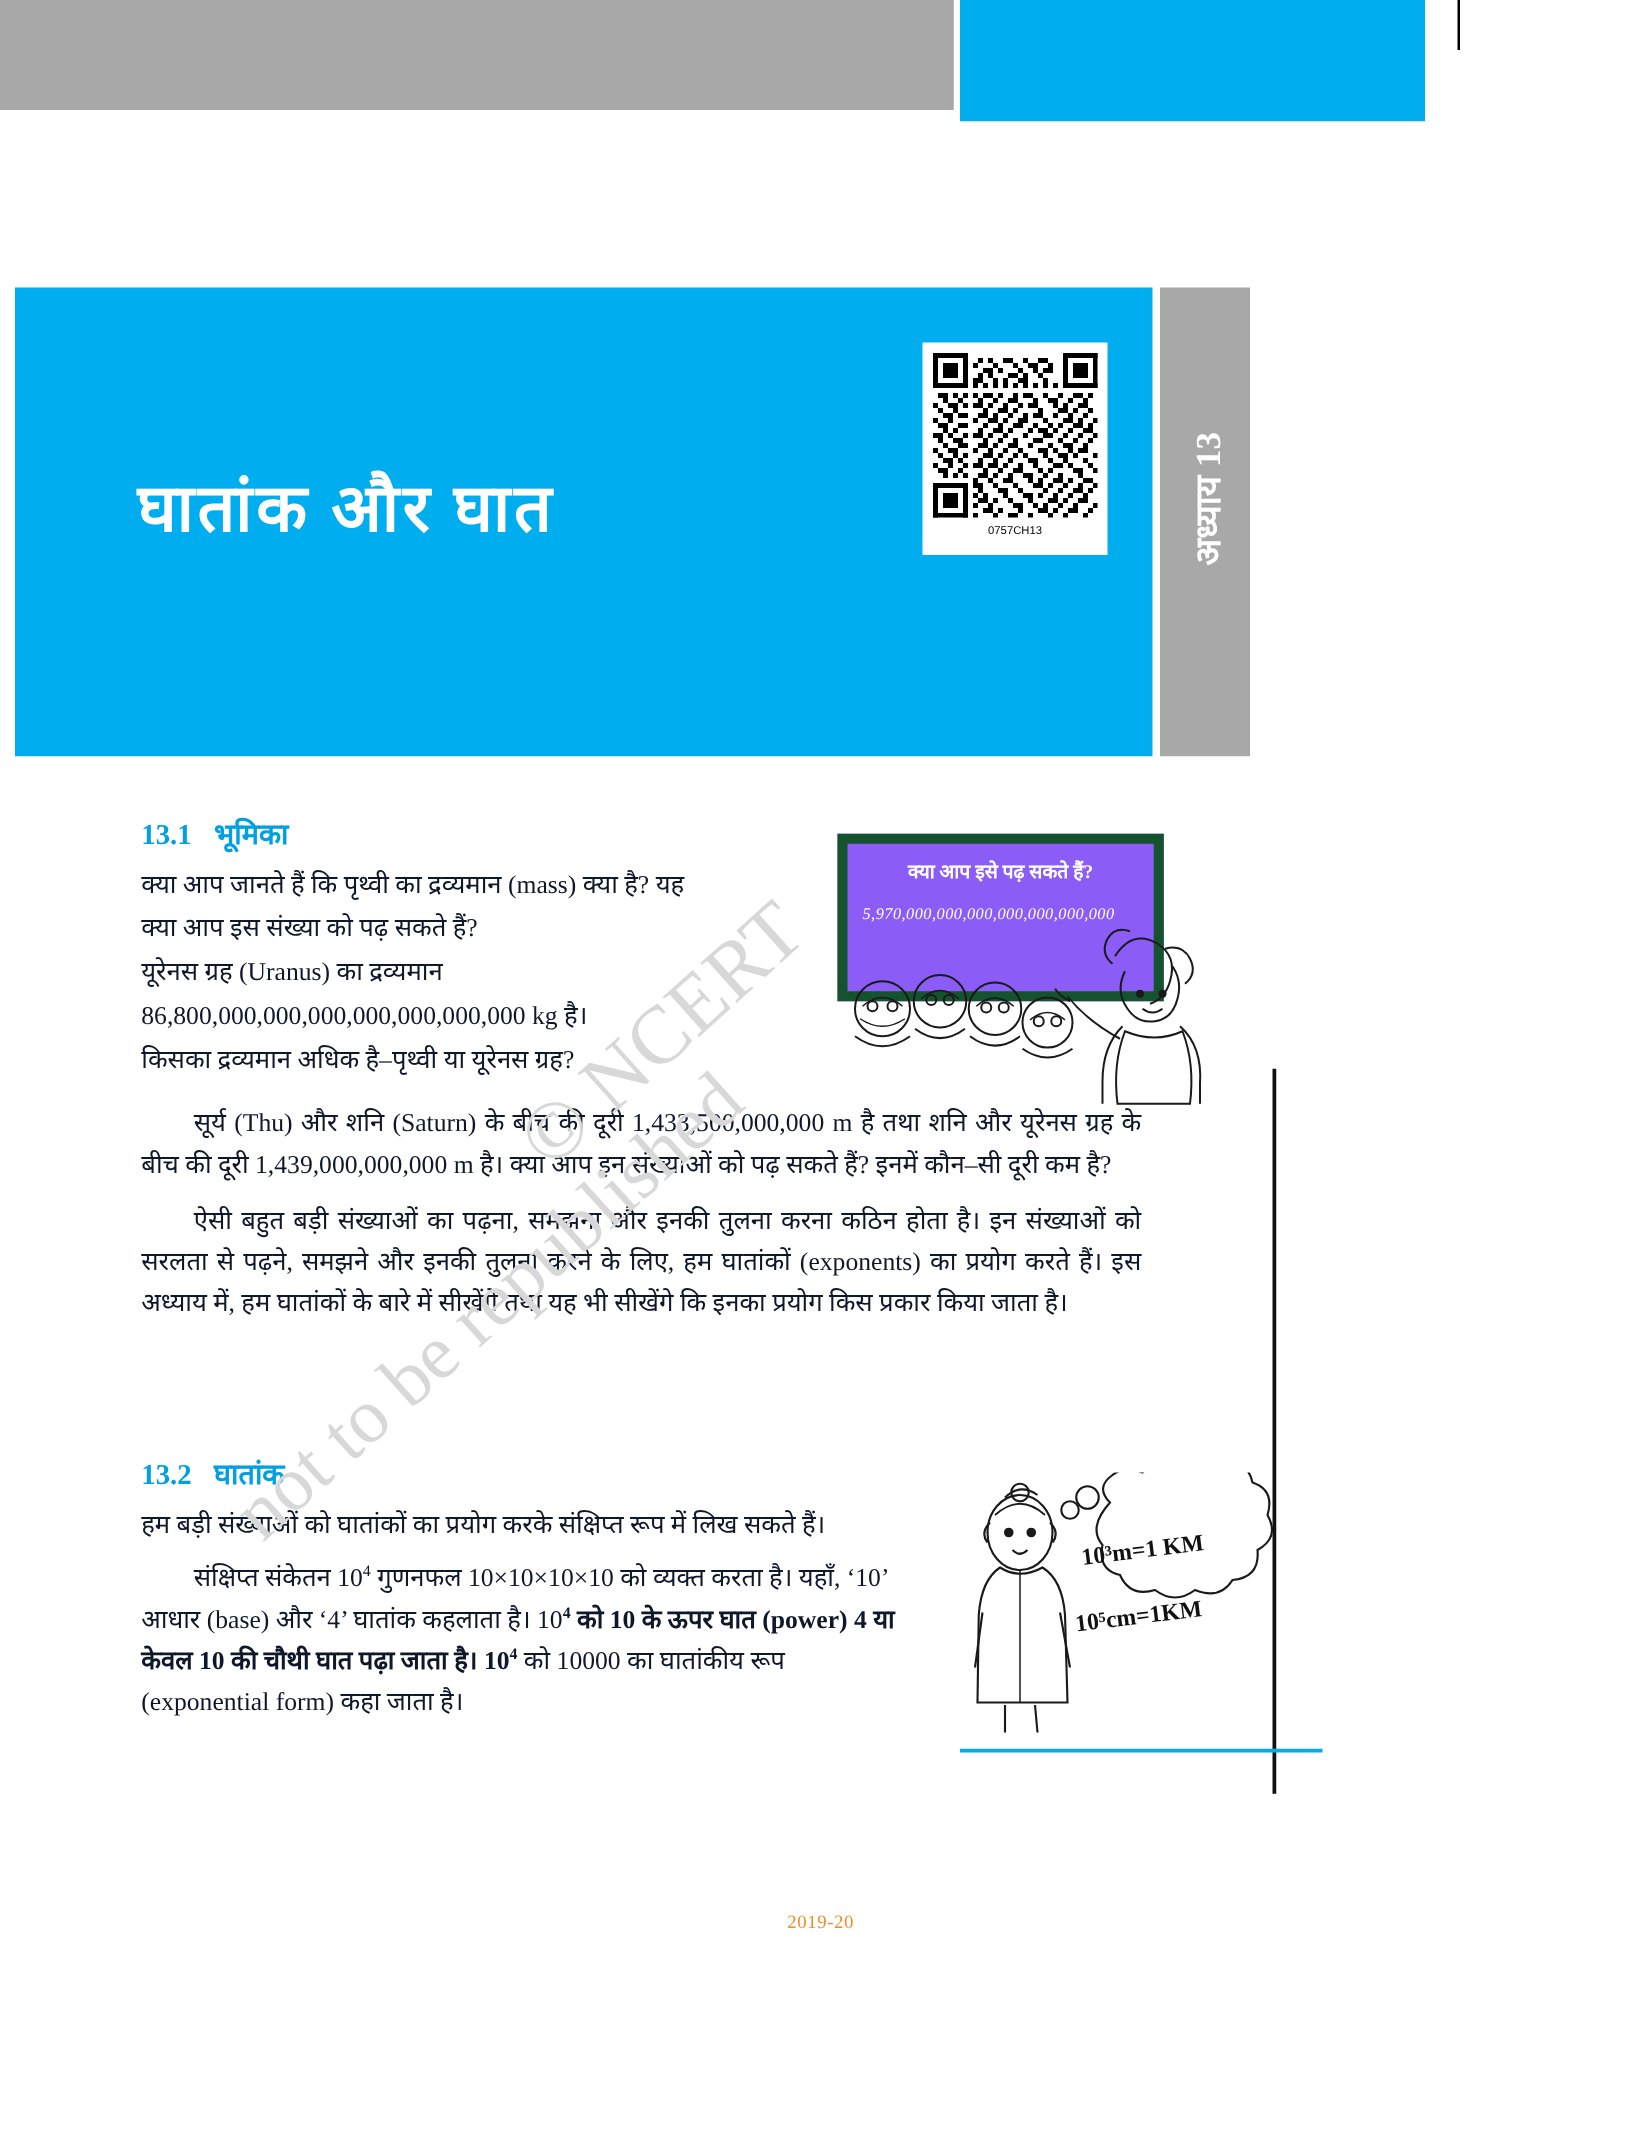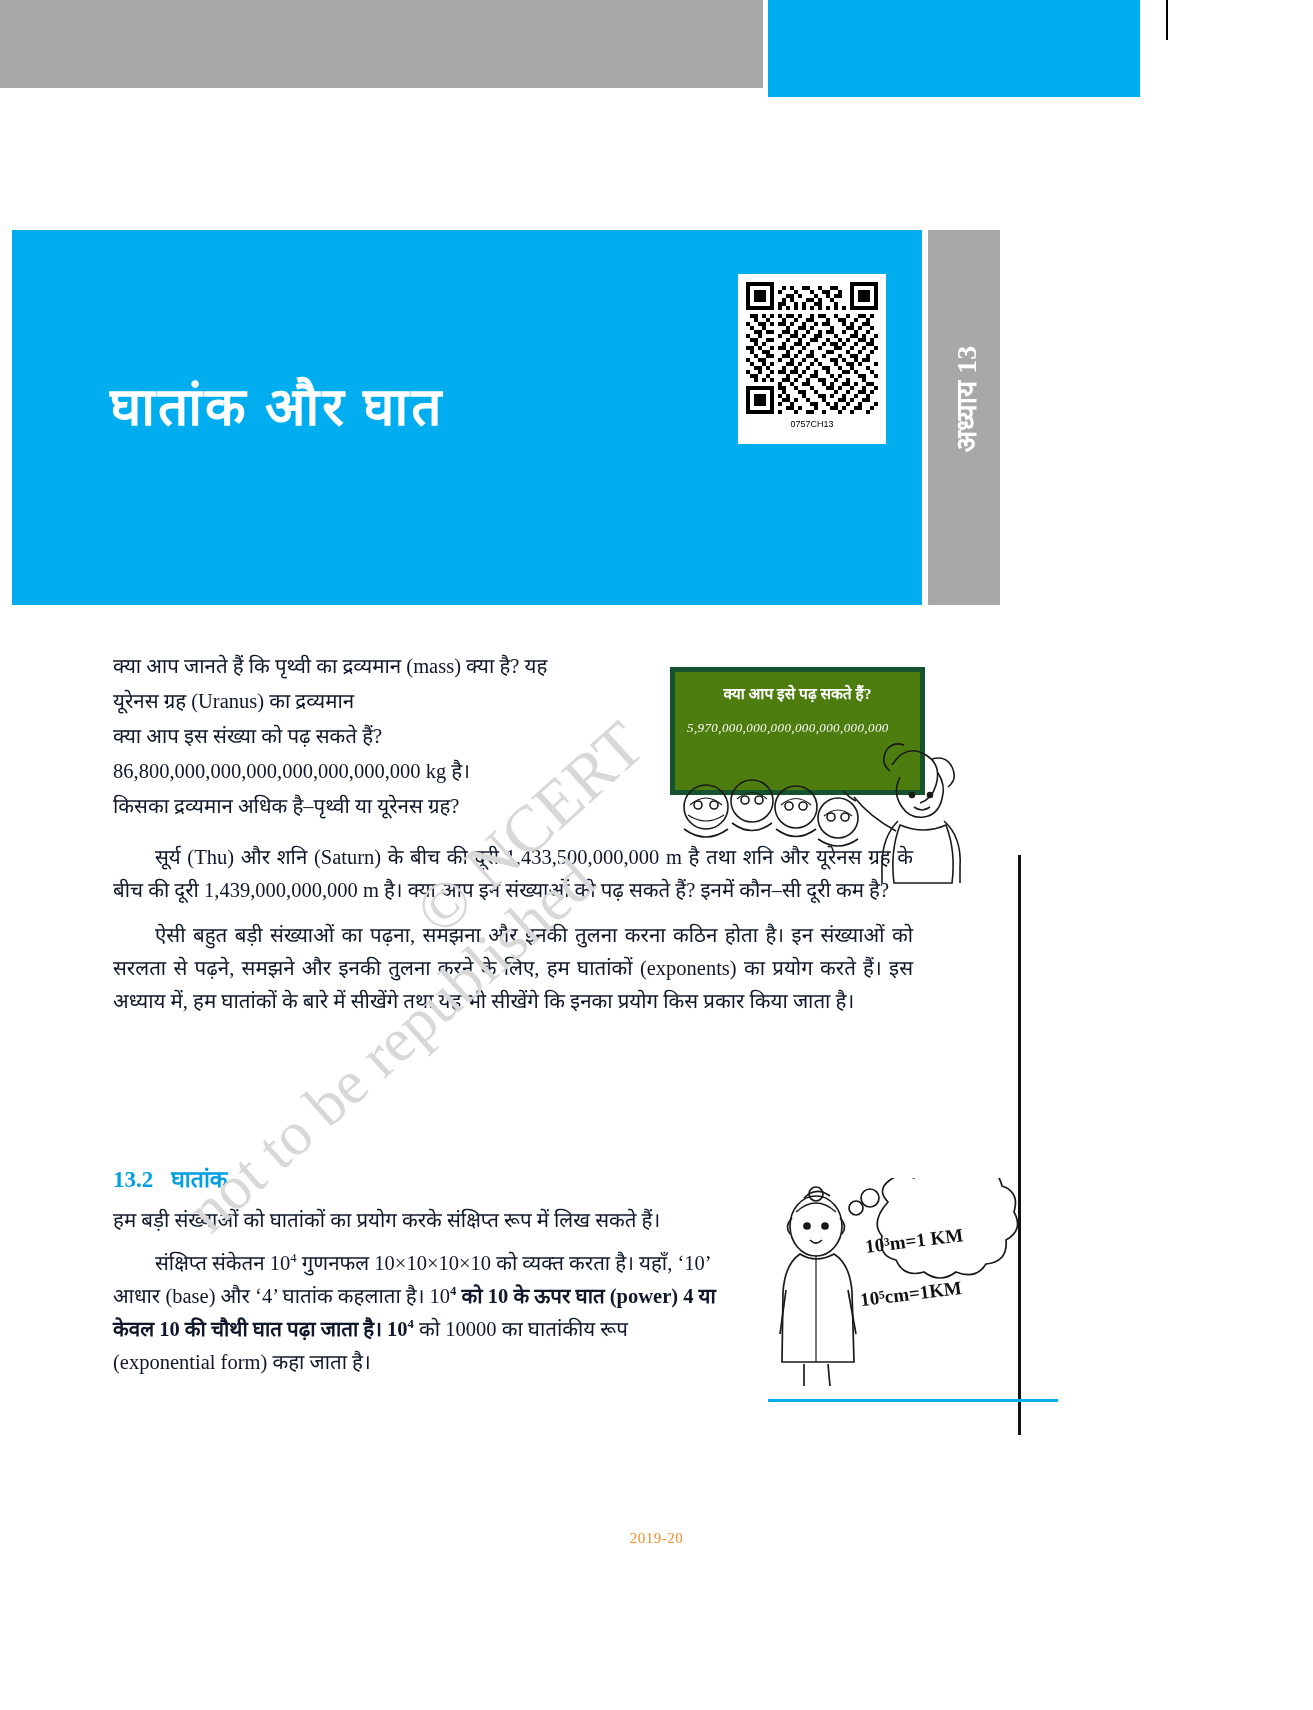--- a/index.html
+++ b/index.html
@@ -138,22 +138,22 @@
   
   .illus1 {
     position: absolute;
     left: 660px; top: 655px;
     width: 310px; height: 230px;
   }
   .board {
     position: absolute;
     left: 10px; top: 12px;
     width: 245px; height: 118px;
-    background: #4d7c0f;
-    border: 5px solid #14532d;
+    background: #8b5cf6;
+    border: 8px solid #14532d;
   }
   .board-q {
     position: absolute;
     left: 0; top: 10px;
     width: 245px;
     text-align: center;
     color: #fff;
     font-size: 15.5px;
     font-family: "Liberation Serif", serif;
     font-weight: bold;
@@ -543,24 +543,27 @@
     </g>
   </svg>
   <div class="qr-caption">0757CH13</div>
 </div>
 
 <div class="side-tab">
   <div class="side-tab-text">अध्याय 13</div>
 </div>
 
 <div class="content">
+  <div class="sec-head">
+    <span class="num">13.1</span><span>भूमिका</span>
+  </div>
 
   <p class="body narrow">क्या आप जानते हैं कि पृथ्वी का द्रव्यमान (mass) क्या है? यह</p>
+  <p class="body narrow">क्या आप इस संख्या को पढ़ सकते हैं?</p>
   <p class="body narrow">यूरेनस ग्रह (Uranus) का द्रव्यमान</p>
-  <p class="body narrow">क्या आप इस संख्या को पढ़ सकते हैं?</p>
   <p class="body narrow">86,800,000,000,000,000,000,000,000 kg है।</p>
   <p class="body narrow">किसका द्रव्यमान अधिक है–पृथ्वी या यूरेनस ग्रह?</p>
 
   <p class="body justify indent" style="margin-top:18px;">सूर्य (Thu) और शनि (Saturn) के बीच की दूरी 1,433,500,000,000 m है तथा शनि और यूरेनस ग्रह के बीच की दूरी 1,439,000,000,000 m है। क्या आप इन संख्याओं को पढ़ सकते हैं? इनमें कौन–सी दूरी कम है?</p>
   <p class="body justify indent" style="margin-top:12px;">ऐसी बहुत बड़ी संख्याओं का पढ़ना, समझना और इनकी तुलना करना कठिन होता है। इन संख्याओं को सरलता से पढ़ने, समझने और इनकी तुलना करने के लिए, हम घातांकों (exponents) का प्रयोग करते हैं। इस अध्याय में, हम घातांकों के बारे में सीखेंगे तथा यह भी सीखेंगे कि इनका प्रयोग किस प्रकार किया जाता है।</p>
 </div>
 
 <div class="sec2">
   <div class="sec-head">
     <span class="num">13.2</span><span>घातांक</span>

